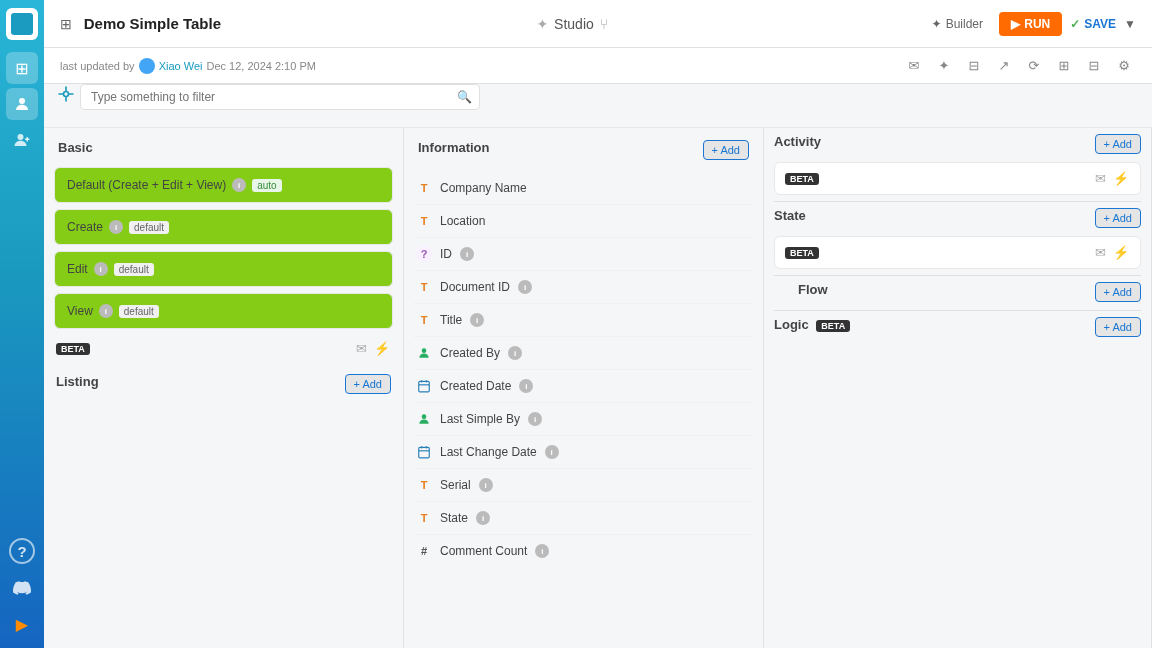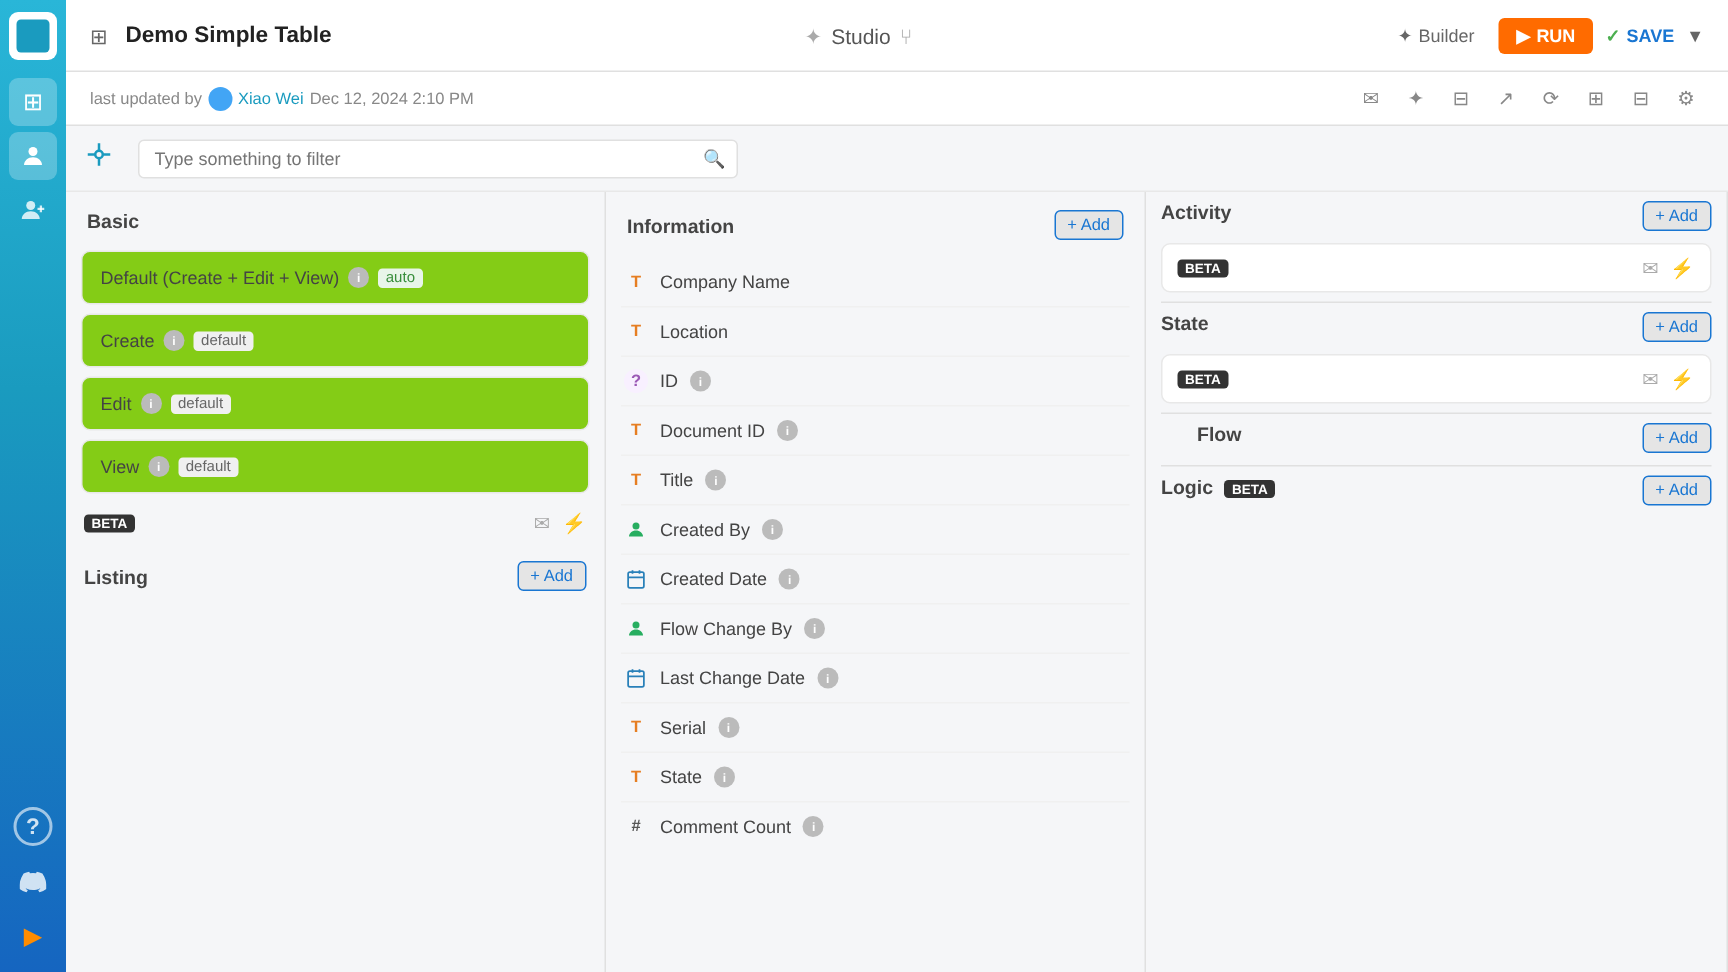--- a/index.html
+++ b/index.html
@@ -32,35 +32,35 @@
     .btn-dropdown { background: none; border: none; color: #666; cursor: pointer; font-size: 12px; }
 
     
     .subbar { height: 36px; background: white; border-bottom: 1px solid #e0e0e0; display: flex; align-items: center; padding: 0 16px; gap: 8px; }
     .subbar-info { font-size: 11px; color: #888; display: flex; align-items: center; gap: 4px; }
     .avatar-small { width: 16px; height: 16px; border-radius: 50%; background: #42a5f5; }
     .subbar-right { margin-left: auto; display: flex; align-items: center; gap: 6px; }
     .subbar-icon-btn { width: 24px; height: 24px; display: flex; align-items: center; justify-content: center; color: #888; cursor: pointer; font-size: 13px; }
 
     
-    .filterbar { height: 44px; background: #f5f6f8; border-bottom: 1px solid #e8e8e8; display: flex; align-items: center; padding: 0 12px; gap: 16px; }
+    .filterbar { height: 44px; background: #f5f6f8; border-bottom: 1px solid #e8e8e8; display: flex; align-items: flex-start; padding: 0 12px; gap: 4px; }
     .filter-icon { color: #1a9bbf; font-size: 16px; }
     .filter-input-wrapper { position: relative; max-width: 400px; flex: 1; }
     .filter-input-wrapper input { width: 100%; border: 1px solid #e0e0e0; background: white; border-radius: 4px; padding: 5px 28px 5px 10px; font-size: 12px; color: #333; outline: none; }
     .filter-search-icon { position: absolute; right: 8px; top: 50%; transform: translateY(-50%); color: #aaa; font-size: 12px; }
 
     
     .panels { flex: 1; display: flex; overflow: hidden; background: #f0f2f5; gap: 0; }
 
     
     .panel { background: #f5f6f8; border-right: 1px solid #e0e0e0; display: flex; flex-direction: column; overflow: hidden; }
     .panel-basic { width: 360px; }
     .panel-information { width: 360px; }
 
-    .panel-header { padding: 12px 14px 8px; font-size: 13px; font-weight: 600; color: #333; display: flex; align-items: center; justify-content: space-between; }
+    .panel-header { padding: 12px 14px 8px; font-size: 13px; font-weight: 600; color: #333; display: flex; align-items: flex-start; justify-content: space-between; }
     .panel-header-title { font-size: 13px; font-weight: 600; color: #444; }
     .btn-add { border: 1px solid #1976d2; color: #1976d2; background: #e5e5e5; border-radius: 4px; padding: 3px 8px; font-size: 11px; cursor: pointer; display: flex; align-items: center; gap: 3px; }
 
     .panel-body { flex: 1; overflow-y: auto; padding: 4px 10px 10px; }
 
     
     .basic-item { background: #84cc16; border-radius: 6px; border: 1px solid #e8e8e8; padding: 10px 12px; margin-bottom: 6px; }
     .basic-item-row { display: flex; align-items: center; gap: 6px; font-size: 12px; color: #444; }
     .badge-auto { background: #e8f5e9; color: #388e3c; font-size: 10px; border-radius: 3px; padding: 1px 5px; font-weight: 500; }
     .badge-default { background: #f0f0f0; color: #666; font-size: 10px; border-radius: 3px; padding: 1px 5px; }
@@ -293,21 +293,21 @@
             <span>Created Date</span>
             <span class="info-icon">i</span>
           </div>
           <div class="info-field-row">
             <span class="field-type-icon field-type-person">
               <svg width="14" height="14" viewBox="0 0 24 24" fill="#27ae60">
                   <circle cx="12" cy="8" r="4"></circle>
                   <path d="M4 20c0-4 3.6-7 8-7s8 3 8 7"></path>
                 </svg>
             </span>
-            <span>Flow Change By</span>
+            <span>Last Simple By</span>
             <span class="info-icon">i</span>
           </div>
           <div class="info-field-row">
             <span class="field-type-icon field-type-date">
               <svg width="14" height="14" viewBox="0 0 24 24" fill="none" stroke="#2980b9" stroke-width="2">
                   <rect x="3" y="4" width="18" height="18" rx="2"></rect>
                   <line x1="16" y1="2" x2="16" y2="6"></line>
                   <line x1="8" y1="2" x2="8" y2="6"></line>
                   <line x1="3" y1="10" x2="21" y2="10"></line>
                 </svg>

